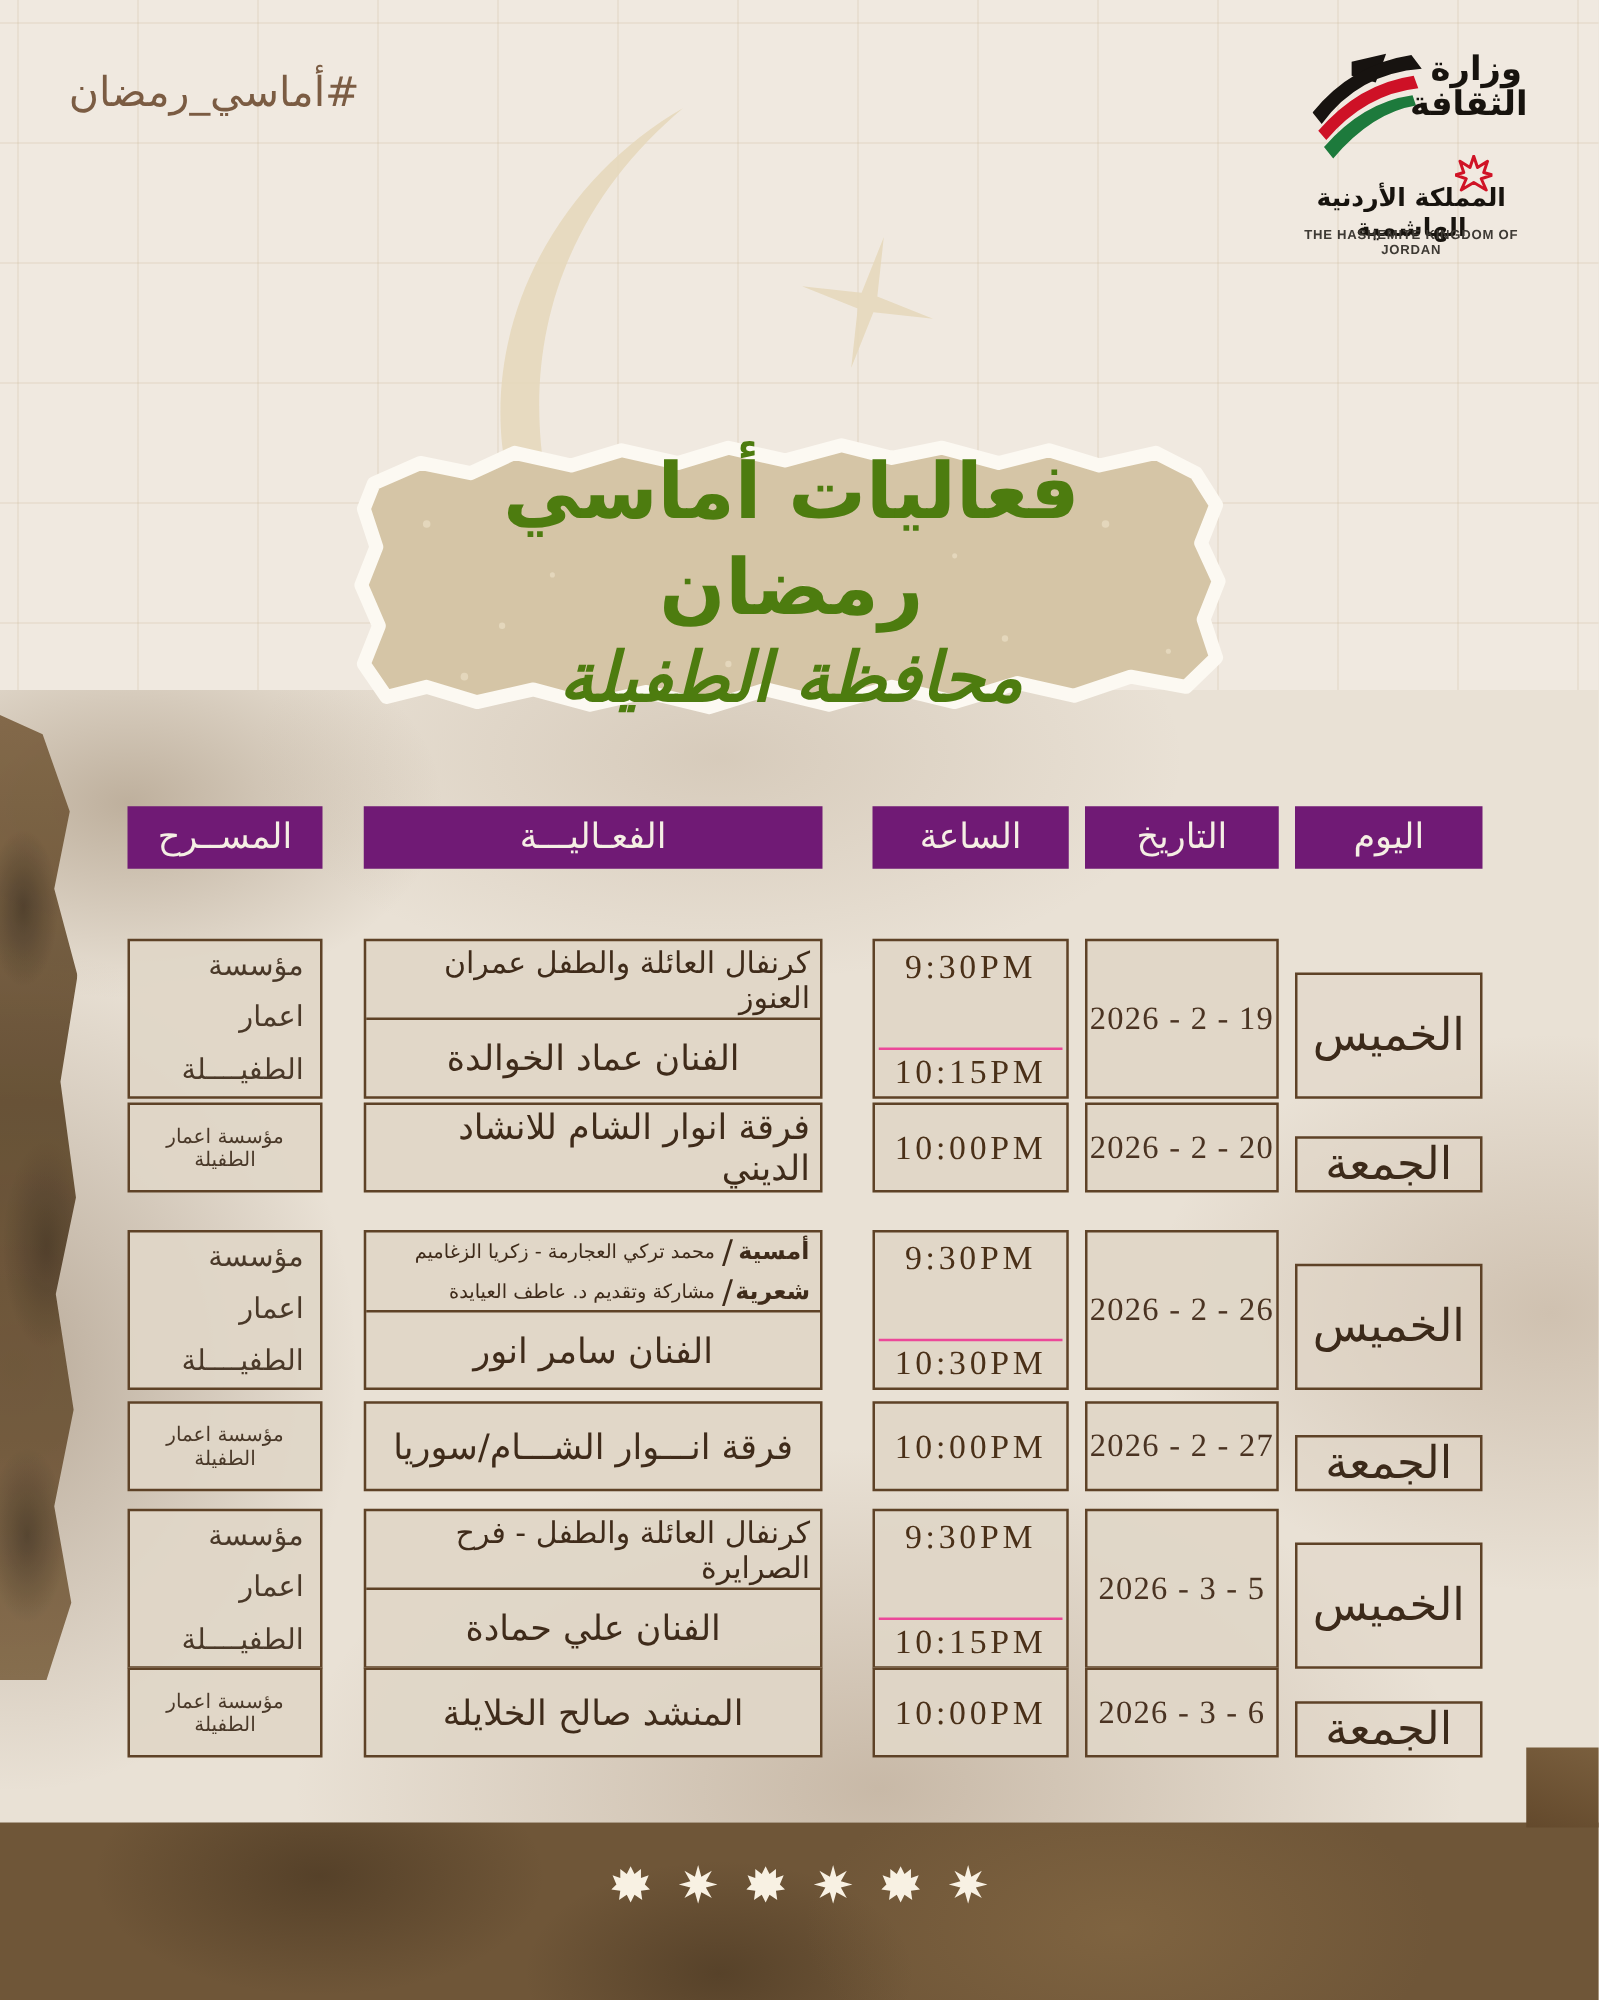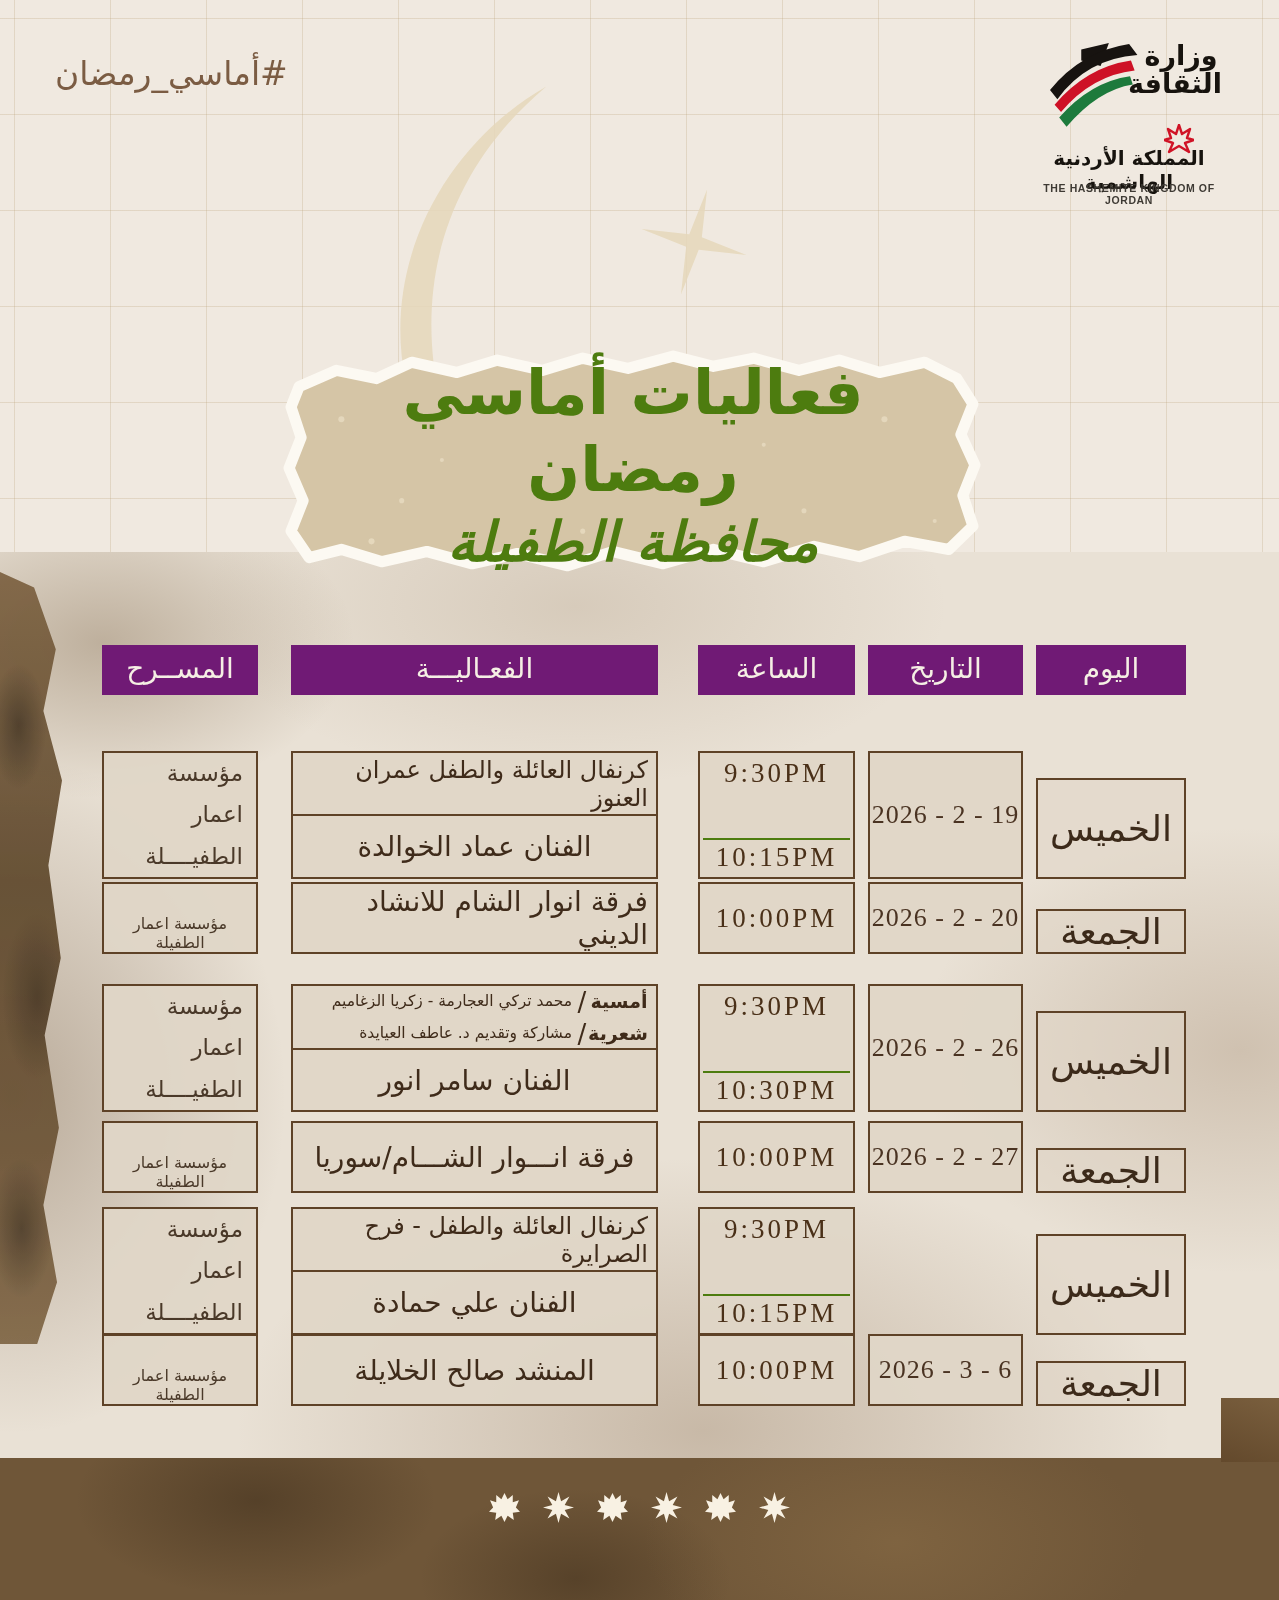--- a/index.html
+++ b/index.html
@@ -103,32 +103,32 @@
   #schedule-rows .t-row:nth-child(6){height:52px;margin-top:21px;}
   .cell{
     border:2px solid #5e4227;background:rgba(224,214,199,.93);box-sizing:border-box;
     display:flex;flex-direction:column;justify-content:center;color:#3f2b1a;
   }
   .day-cell{background:rgba(224,214,199,.55);align-items:center;font-size:36px;color:#3c2a1a;margin-top:27px;}
   .date-cell{align-items:center;font-family:"Liberation Serif","DejaVu Serif",serif;font-size:26px;letter-spacing:1px;color:#4a3322;}
   .time-cell{padding:3px;gap:48px;}
   .time-sub{flex:1;display:flex;align-items:center;justify-content:center;
     font-family:"Liberation Serif","DejaVu Serif",serif;font-size:27px;letter-spacing:3px;color:#4a3018;}
-  .time-sub + .time-sub{border-top:2px solid #4d7c0f;}
+  .time-sub + .time-sub{border-top:2px solid #ec4899;}
   .activity-cell{padding:0;}
   .act-sub{flex:1;display:flex;align-items:center;justify-content:center;font-size:28px;padding:0 8px;}
   .act-sub + .act-sub{border-top:2px solid #5e4227;}
   .row-double .act-sub:first-child{font-size:24px;}
   .cx-wrap{display:flex;flex-direction:column;gap:2px;width:100%;}
   .cx-line{display:grid;grid-template-columns:58px 16px auto;align-items:center;direction:rtl;}
   .cx-label{font-weight:800;font-size:19px;text-align:center;}
   .cx-slash{font-size:26px;font-weight:400;text-align:center;transform:translateY(1px);}
   .cx-text{font-size:15.5px;text-align:right;padding-right:2px;}
   .venue-cell{font-size:23px;color:#4a3929;text-align:right;padding:0 13px;line-height:1.8;}
-  .venue-cell.venue-small{font-size:16px;text-align:center;line-height:1.2;justify-content:flex-end;}
+  .venue-cell.venue-small{font-size:16px;text-align:center;line-height:1.2;}
   
   .footer-stars{
     position:absolute;left:0;top:1492px;width:1279px;display:flex;justify-content:center;
     align-items:center;gap:23px;
   }
   .footer-stars svg{width:31px;height:31px;display:block;}
 </style>
 </head>
 <body>
 
@@ -264,20 +264,21 @@
         </div>
     <div class="cell activity-cell col-activity">
           <div class="act-sub">فرقة انـــوار الشـــام/سوريا</div>
         </div>
     <div class="cell venue-cell col-venue venue-small">
           <div>مؤسسة اعمار الطفيلة</div>
         </div>
   </div>
       <div class="t-row row-double">
     <div class="cell day-cell col-day">الخميس</div>
+    <div class="cell date-cell col-date">5 - 3 - 2026</div>
     <div class="cell time-cell col-time">
           <div class="time-sub">9:30PM</div>
           <div class="time-sub">10:15PM</div>
         </div>
     <div class="cell activity-cell col-activity">
           <div class="act-sub">كرنفال العائلة والطفل - فرح الصرايرة</div>
           <div class="act-sub">الفنان علي حمادة</div>
         </div>
     <div class="cell venue-cell col-venue">
           <div>مؤسسة اعمار</div>

